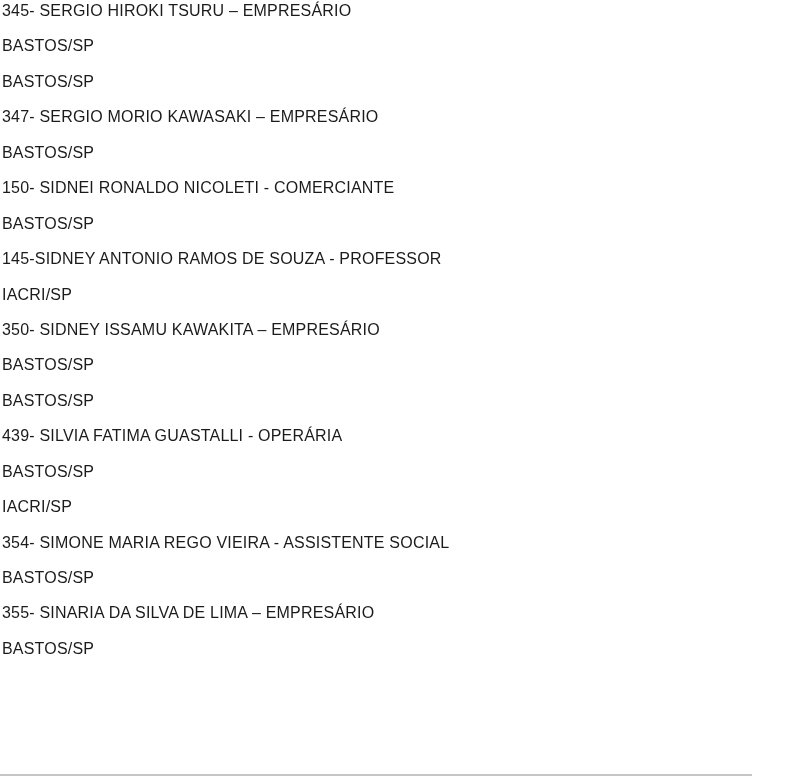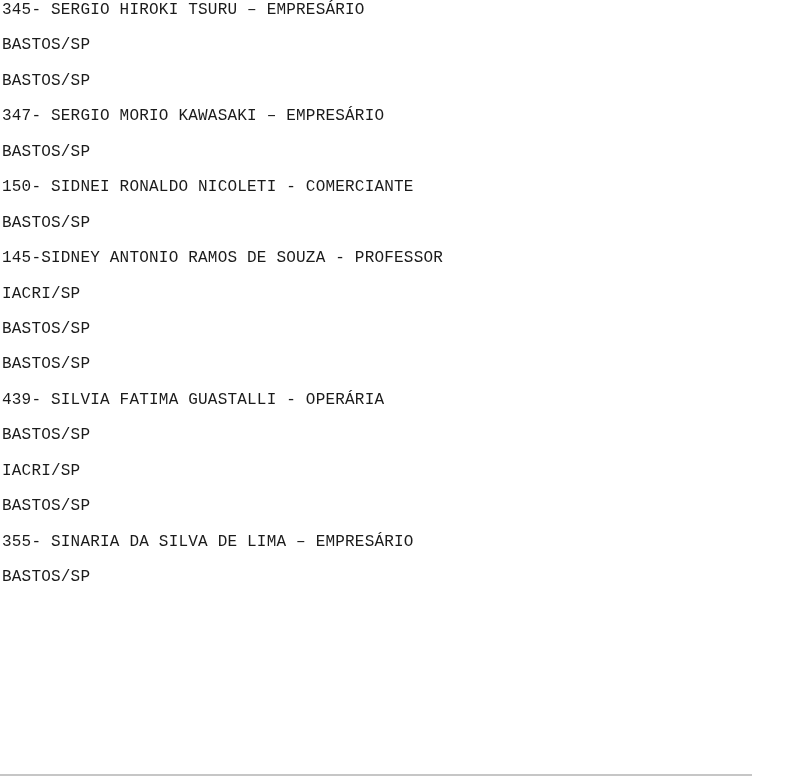--- a/index.html
+++ b/index.html
@@ -11,21 +11,20 @@
     height: 777px;
     background: #ffffff;
     overflow: hidden;
     position: relative;
     font-family: "Liberation Sans", sans-serif;
   }
   .page {
     position: absolute;
     inset: 0;
     background: #fff;
-    font-family: Liberation Mono, monospace;
   }
   .name-list {
     position: absolute;
     left: 2px;
     top: -7px;
     right: 60px;
   }
   .doc-line {
     height: 35.45px;
     line-height: 35.45px;
@@ -51,25 +50,27 @@
   <div class="name-list">
     <div class="doc-line">345- SERGIO HIROKI TSURU – EMPRESÁRIO</div>
     <div class="doc-line">BASTOS/SP</div>
     <div class="doc-line">BASTOS/SP</div>
     <div class="doc-line">347- SERGIO MORIO KAWASAKI – EMPRESÁRIO</div>
     <div class="doc-line">BASTOS/SP</div>
     <div class="doc-line">150- SIDNEI RONALDO NICOLETI - COMERCIANTE</div>
     <div class="doc-line">BASTOS/SP</div>
     <div class="doc-line">145-SIDNEY ANTONIO RAMOS DE SOUZA - PROFESSOR</div>
     <div class="doc-line">IACRI/SP</div>
+    <div class="doc-line">350- SIDNEY ISSAMU KAWAKITA – EMPRESÁRIO</div>
     <div class="doc-line">BASTOS/SP</div>
     <div class="doc-line">BASTOS/SP</div>
     <div class="doc-line">439- SILVIA FATIMA GUASTALLI - OPERÁRIA</div>
     <div class="doc-line">BASTOS/SP</div>
     <div class="doc-line">IACRI/SP</div>
+    <div class="doc-line">354- SIMONE MARIA REGO VIEIRA - ASSISTENTE SOCIAL</div>
     <div class="doc-line">BASTOS/SP</div>
     <div class="doc-line">355- SINARIA DA SILVA DE LIMA – EMPRESÁRIO</div>
     <div class="doc-line">BASTOS/SP</div>
   </div>
 
   <div class="footer-rule"></div>
 
 </div>
 
 </body></html>

